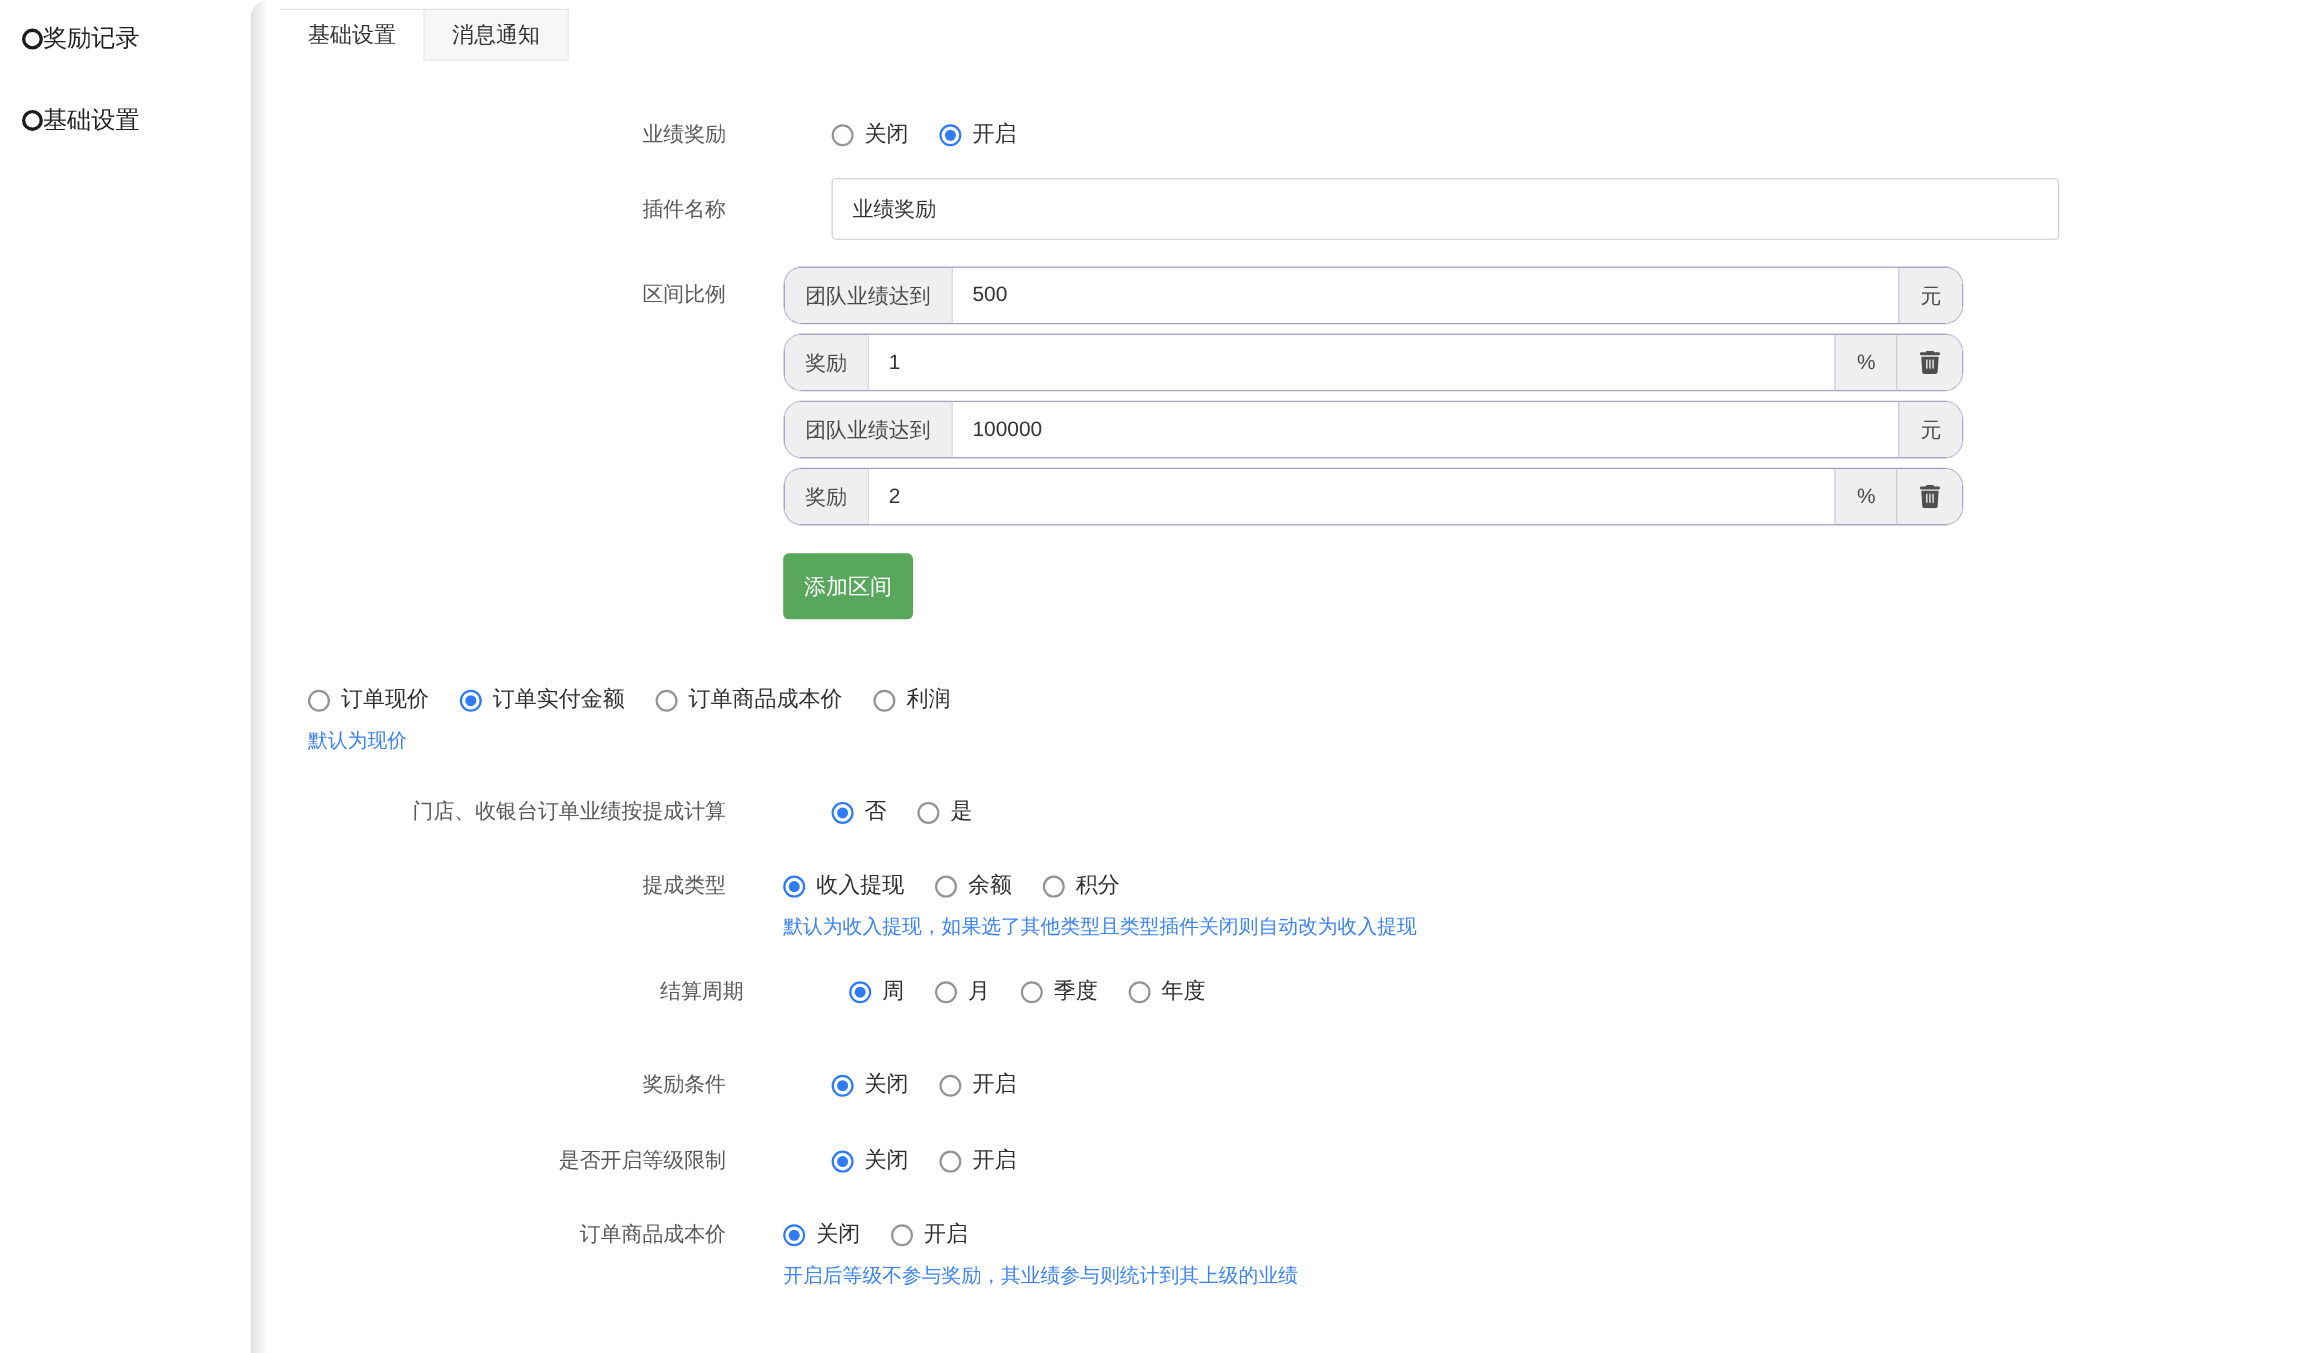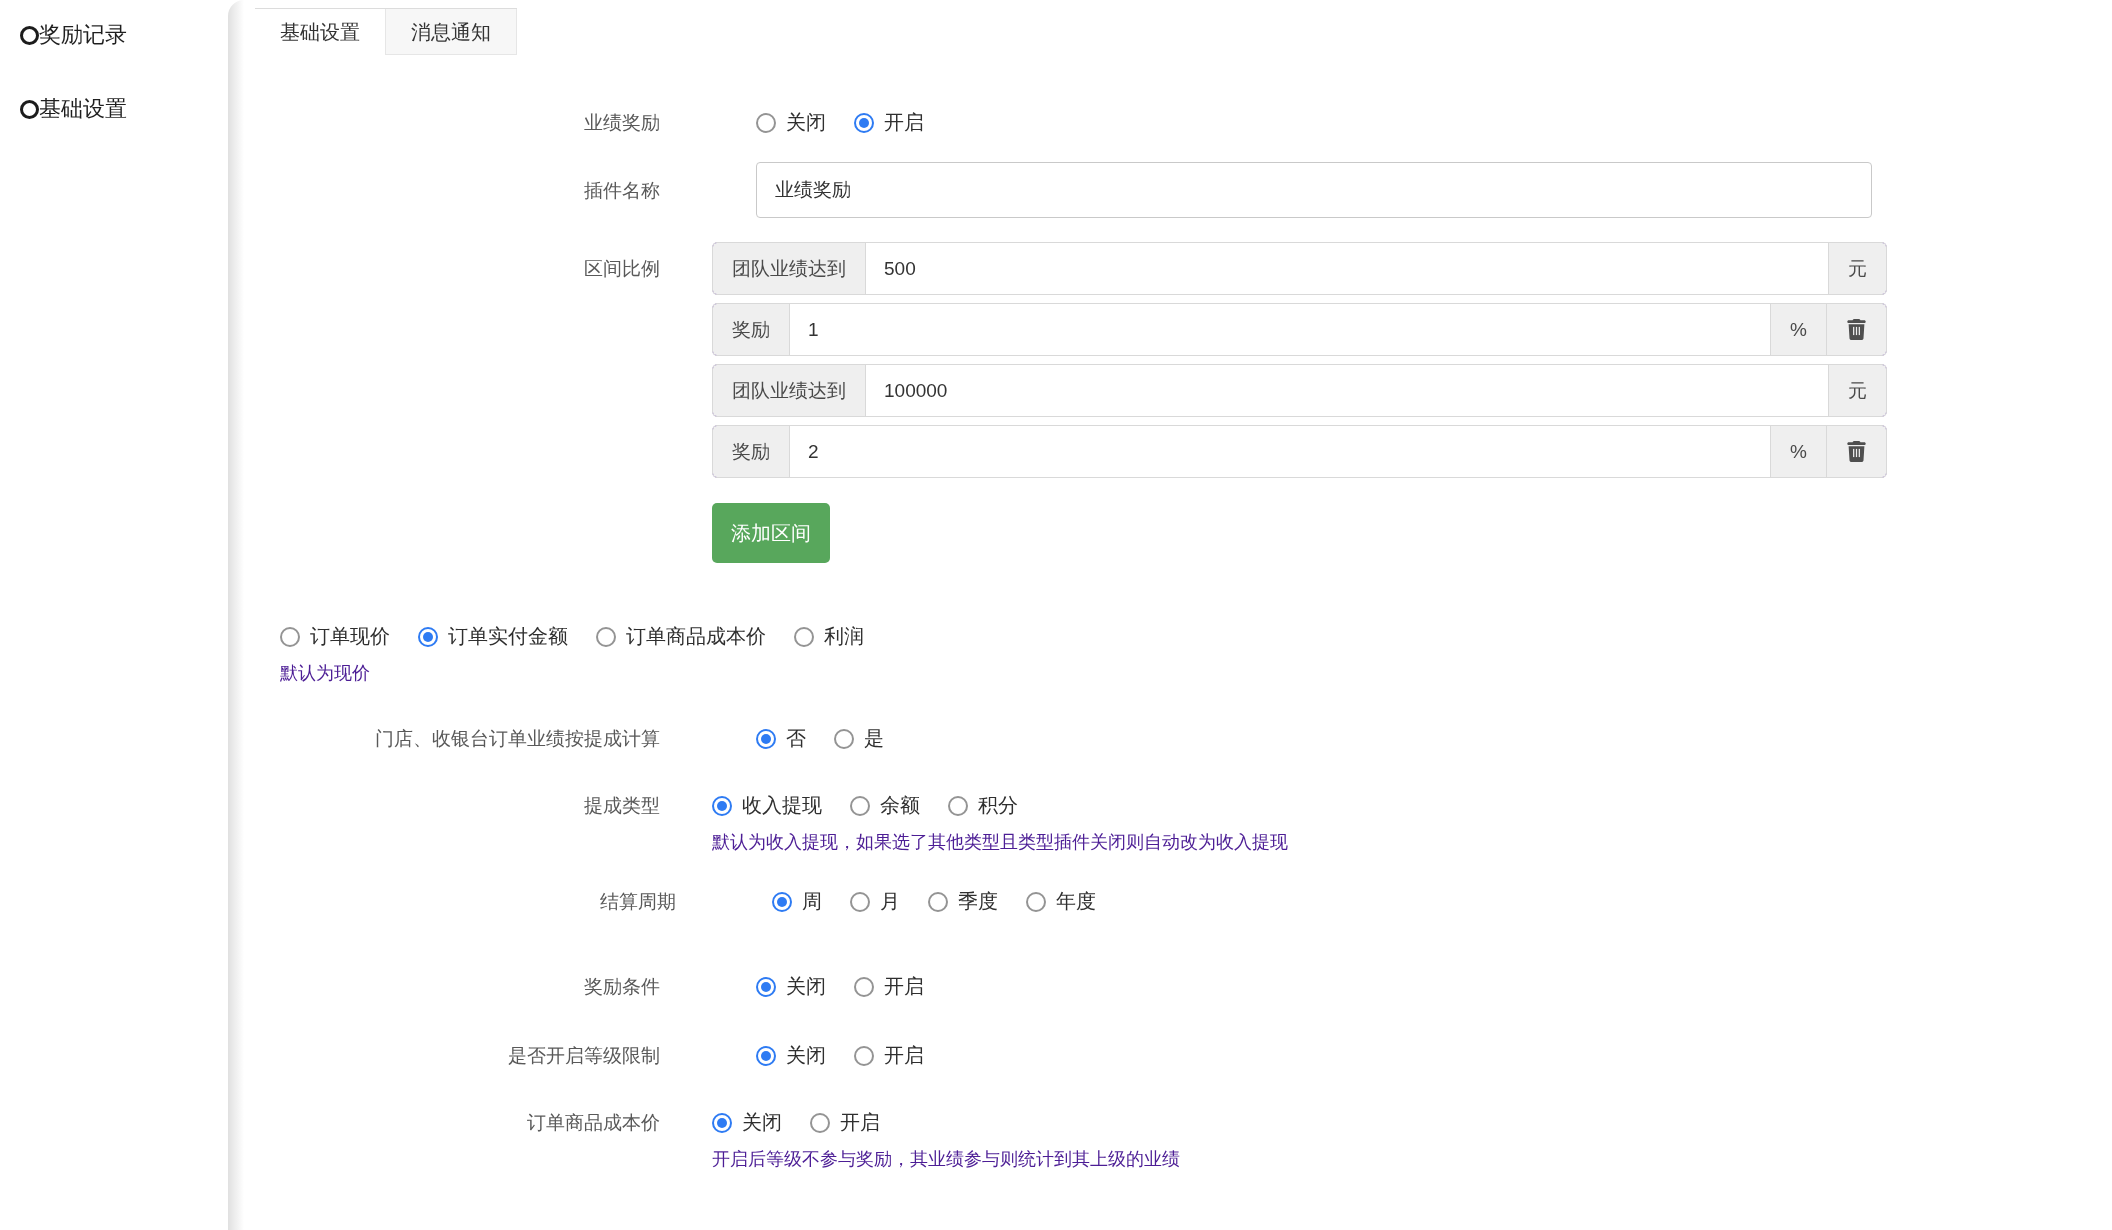--- a/index.html
+++ b/index.html
@@ -40,29 +40,29 @@
   .row-label{width:432px;flex:0 0 432px;text-align:right;font-size:19px;color:#595959;line-height:27px;padding-top:0;}
   .row-control{margin-left:52px;}
   .vcenter{align-items:center;gap:44px;}
 
   .radio-line{display:flex;}
   .radio{display:inline-flex;align-items:center;margin-right:28px;cursor:pointer;}
   .rd{width:20px;height:20px;border:2px solid #949494;border-radius:50%;background:#fff;position:relative;flex:0 0 20px;}
   .radio.checked .rd{border-color:var(--accent-blue);}
   .radio.checked .rd::after{content:"";position:absolute;left:3px;top:3px;right:3px;bottom:3px;border-radius:50%;background:var(--accent-blue);}
   .rl{margin-left:10px;font-size:20px;color:#2f2f2f;line-height:27px;}
-  .hint{font-size:18px;color:#4c1d95;margin-top:11px;line-height:24px;}
+  .hint{font-size:18px;color:#3b82f6;margin-top:11px;line-height:24px;}
 
   .text-input{
     width:1116px;height:56px;border:1px solid #c9c9c9;border-radius:4px;
     font-size:19px;color:#333;padding:0 18px;outline:none;background:#fff;
     font-family:"Liberation Sans","DejaVu Sans",sans-serif;
   }
 
-  .igroup{display:flex;width:1175px;height:53px;border:1px solid var(--border);border-radius:5px;background:#4c1d95;overflow:hidden;margin-bottom:8px;}
+  .igroup{display:flex;width:1073px;height:53px;border:1px solid var(--border);border-radius:17px;background:#4c1d95;overflow:hidden;margin-bottom:8px;}
   .addon{background:var(--addon-bg);display:flex;align-items:center;padding:0 19px;font-size:19px;color:#4a4a4a;white-space:nowrap;}
   .addon.prefix{border-right:1px solid var(--border);}
   .addon.suffix{border-left:1px solid var(--border);}
   .igroup input{flex:1;border:none;outline:none;font-size:19px;color:#333;padding:0 18px;min-width:0;
     font-family:"Liberation Sans","DejaVu Sans",sans-serif;}
   .trash-btn{background:var(--addon-bg);border:none;border-left:1px solid var(--border);width:60px;display:flex;align-items:center;justify-content:center;cursor:pointer;padding:0;}
 
   .add-btn{
     margin-top:17px;width:118px;height:60px;background:var(--button-green);color:#fff;
     border:none;border-radius:5px;font-size:20px;cursor:pointer;

